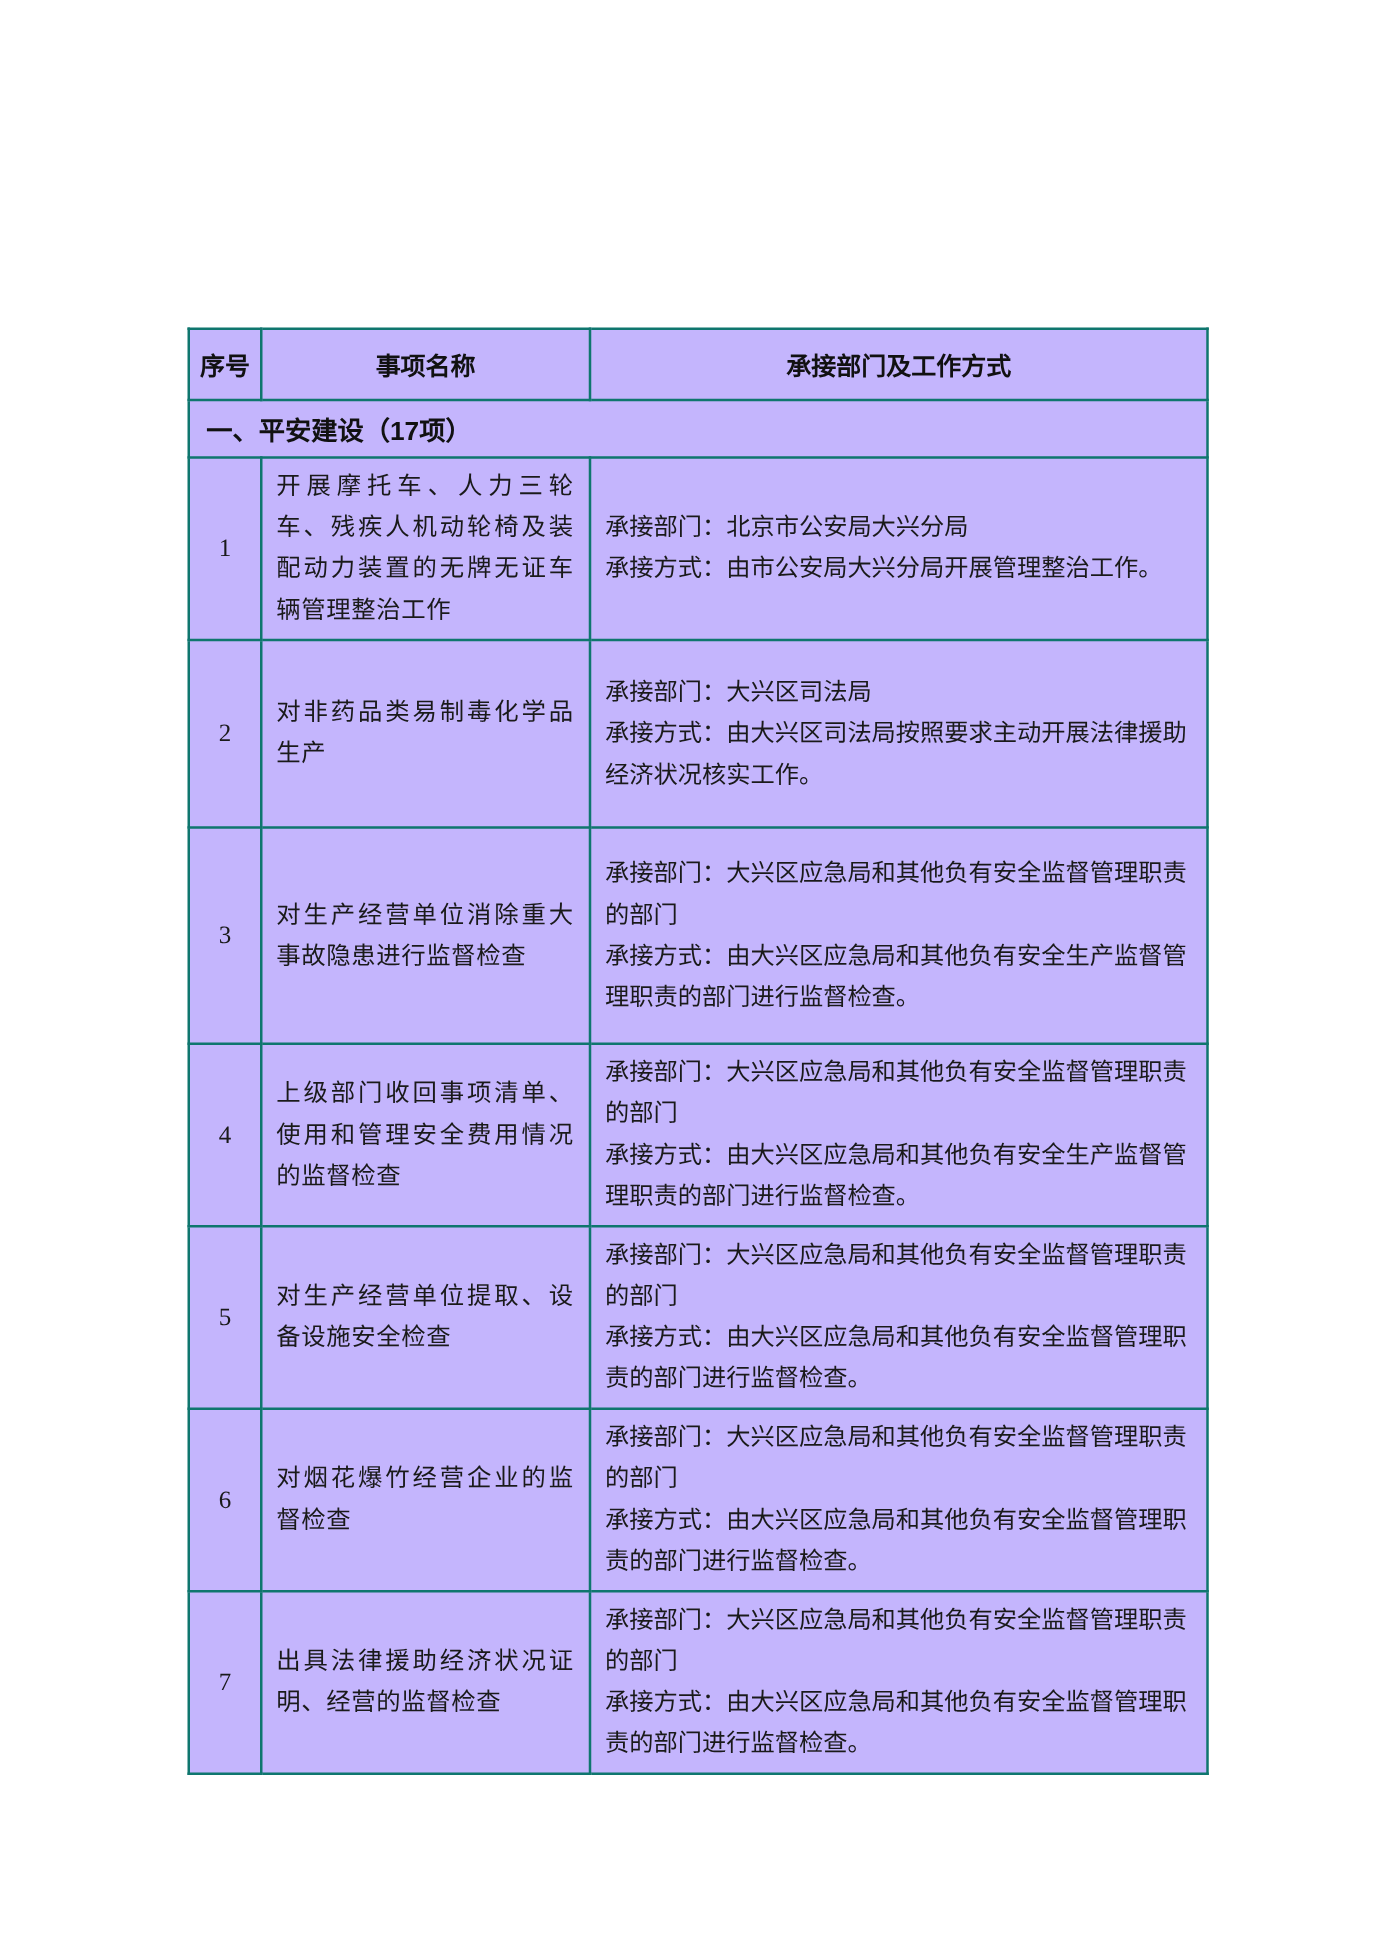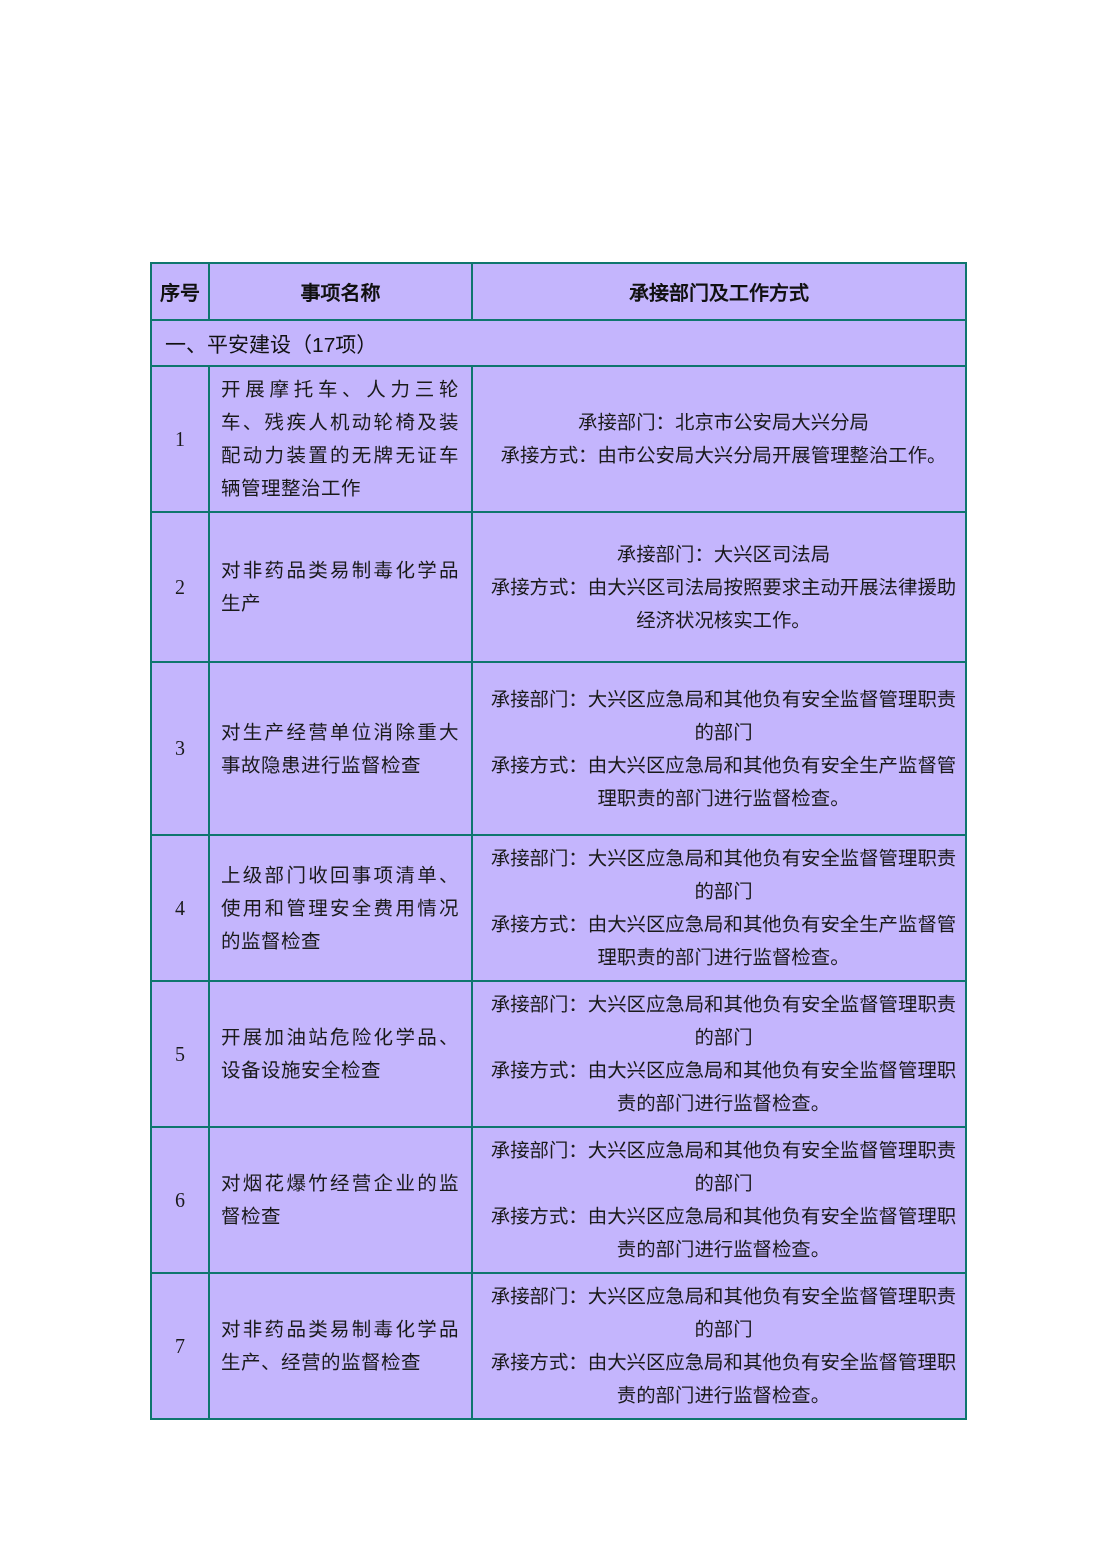--- a/index.html
+++ b/index.html
@@ -49,42 +49,42 @@
   tr.header-row th {
     font-family: "Liberation Sans", sans-serif;
     font-weight: bold;
     font-size: 20px;
     text-align: center;
     color: #111111;
   }
   tr.section-row { height: 46px; }
   tr.section-row td {
     font-family: "Liberation Sans", sans-serif;
-    font-weight: normal;
+    font-weight: bold;
     font-size: 21px;
     padding-left: 13px;
     color: #111111;
   }
   td.cell-no {
     text-align: center;
     font-size: 20px;
   }
   td.cell-name {
     font-size: 19.5px;
     line-height: 33px;
     padding: 6px 12px 6px 11px;
     text-align: justify;
     letter-spacing: 0.5px;
     margin-top: 16px;
   }
   td.cell-desc {
     font-size: 19.4px;
     line-height: 33px;
     padding: 6px 2px 6px 11px;
-    text-align: center;
+    text-align: left;
   }
   .page-number {
     position: absolute;
     top: 1446px;
     left: 0;
     width: 965px;
     text-align: right;
     font-size: 20px;
     letter-spacing: 2px;
     color: #2b2b2b;
@@ -145,39 +145,39 @@
         <td class="cell-no">4</td>
         <td class="cell-name">上级部门收回事项清单、使用和管理安全费用情况的监督检查</td>
         <td class="cell-desc">
           <div>承接部门：大兴区应急局和其他负有安全监督管理职责的部门</div>
           <div>承接方式：由大兴区应急局和其他负有安全生产监督管理职责的部门进行监督检查。</div>
         </td>
       </tr>
 
       <tr class="data-row" style="height:134px">
         <td class="cell-no">5</td>
-        <td class="cell-name">开展加油站危险化学品、设备设施安全检查</td>
+        <td class="cell-name">对生产经营单位提取、设备设施安全检查</td>
         <td class="cell-desc">
           <div>承接部门：大兴区应急局和其他负有安全监督管理职责的部门</div>
           <div>承接方式：由大兴区应急局和其他负有安全监督管理职责的部门进行监督检查。</div>
         </td>
       </tr>
 
       <tr class="data-row" style="height:133px">
         <td class="cell-no">6</td>
         <td class="cell-name">对烟花爆竹经营企业的监督检查</td>
         <td class="cell-desc">
           <div>承接部门：大兴区应急局和其他负有安全监督管理职责的部门</div>
           <div>承接方式：由大兴区应急局和其他负有安全监督管理职责的部门进行监督检查。</div>
         </td>
       </tr>
 
       <tr class="data-row" style="height:135px">
         <td class="cell-no">7</td>
-        <td class="cell-name">对非药品类易制毒化学品生产、经营的监督检查</td>
+        <td class="cell-name">出具法律援助经济状况证明、经营的监督检查</td>
         <td class="cell-desc">
           <div>承接部门：大兴区应急局和其他负有安全监督管理职责的部门</div>
           <div>承接方式：由大兴区应急局和其他负有安全监督管理职责的部门进行监督检查。</div>
         </td>
       </tr>
     </tbody>
   </table>
 
 
 </div>

